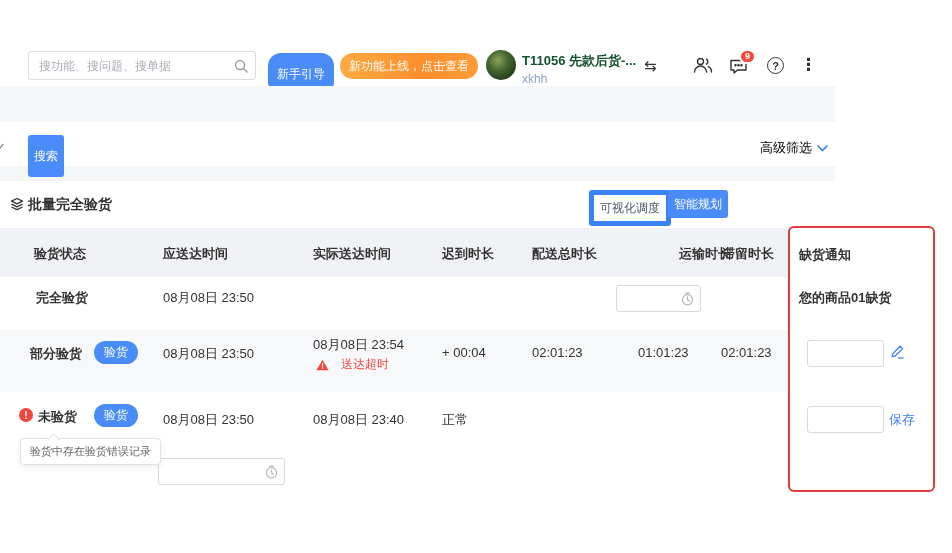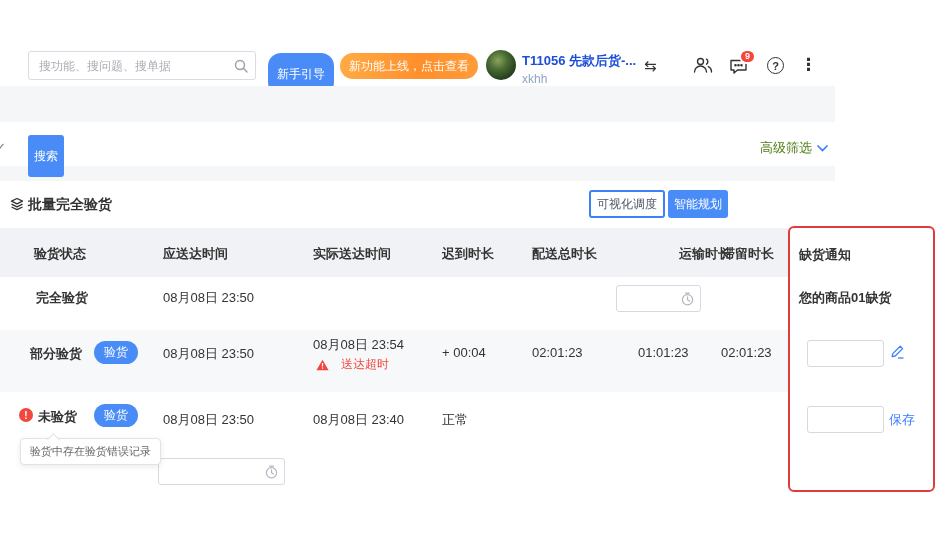--- a/index.html
+++ b/index.html
@@ -15,36 +15,36 @@
   .searchbox input::placeholder { color:#a9adb5; }
   .search-ic { position:absolute; right:7px; top:50%; transform:translateY(-50%); display:flex; }
 
   button { font-family:"Liberation Sans","DejaVu Sans",sans-serif; cursor:pointer; }
   .btn-blue { background:#4a8cf7; color:#fff; border:0; font-size:12px; }
   .pill { border-radius:13px; padding:0 9px; }
   .sq { border-radius:3px; padding:0 6px; }
   .promo { background:linear-gradient(90deg,#ffaa45 0%,#ff8f2b 60%,#ff9c38 100%); color:#fff; border:0; font-size:12px; padding:0 9px; }
   .avatar { width:30px; height:30px; border-radius:50%;
             background:radial-gradient(circle at 40% 35%, #8aa45a 0%, #4a6b34 35%, #27421f 70%, #1b2f15 100%); }
-  .acct-title { font-size:13px; font-weight:bold; color:#1d4ed8; white-space:nowrap; }
+  .acct-title { font-size:13px; font-weight:bold; color:#14532d; white-space:nowrap; }
   .acct-sub { font-size:12px; color:#8ea3c6; margin-top:2px; }
   .swap { font-size:15px; color:#333; }
   .badge { position:absolute; top:-9px; left:10px; min-width:17px; height:15px; background:#f5483b; color:#fff;
            border:2px solid #fff; border-radius:9px; font-size:9px; font-weight:bold; line-height:11px; text-align:center; padding:0 2px; }
   .help { width:17px; height:17px; border:1.5px solid #333; border-radius:50%; font-size:11px; font-weight:bold;
           display:flex; align-items:center; justify-content:center; color:#333; }
   .dots { font-size:17px; font-weight:bold; color:#333; letter-spacing:0; }
 
   .band { background:#f5f6f8; }
   .check-edge { font-size:15px; color:#7b8f98; }
 
-  .adv { display:flex; align-items:center; gap:5px; color:#4d7c0f; font-size:13px; cursor:pointer; }
+  .adv { display:flex; align-items:center; gap:5px; color:#000000; font-size:13px; cursor:pointer; }
 
   .sec-title { font-size:14px; font-weight:bold; color:#333; }
-  .btn-white { background:#fff; border:2px solid #3b82f6; border-radius:3px; height:28px; font-size:12px; color:#4e5969; padding:0 6px; }
+  .btn-white { background:#fff; border:5px solid #3b82f6; border-radius:3px; height:36px; font-size:12px; color:#4e5969; padding:0 6px; }
   .btn-white.more { color:#3e7eff; display:flex; align-items:center; gap:6px; padding:0 9px; }
 
   .thead { background:#f0f2f5; }
   .th { font-size:13px; font-weight:bold; color:#333; white-space:nowrap; }
   .stripe { background:#f7f8fa; }
   .cell { font-size:13px; color:#333; white-space:nowrap; }
   .b { font-weight:bold; }
   .red { color:#f0483e; }
   .warn-line { display:flex; align-items:center; gap:12px; font-size:12px; }
 

